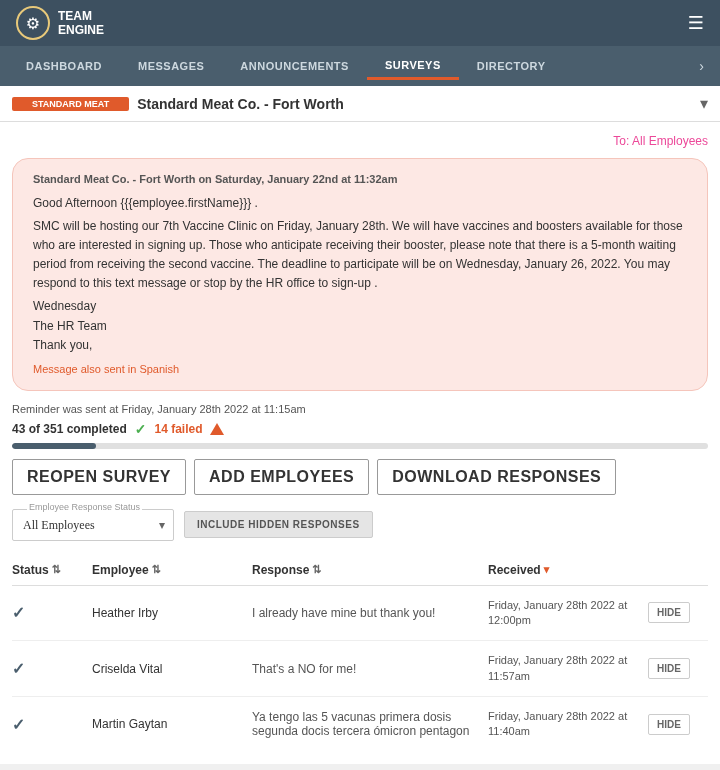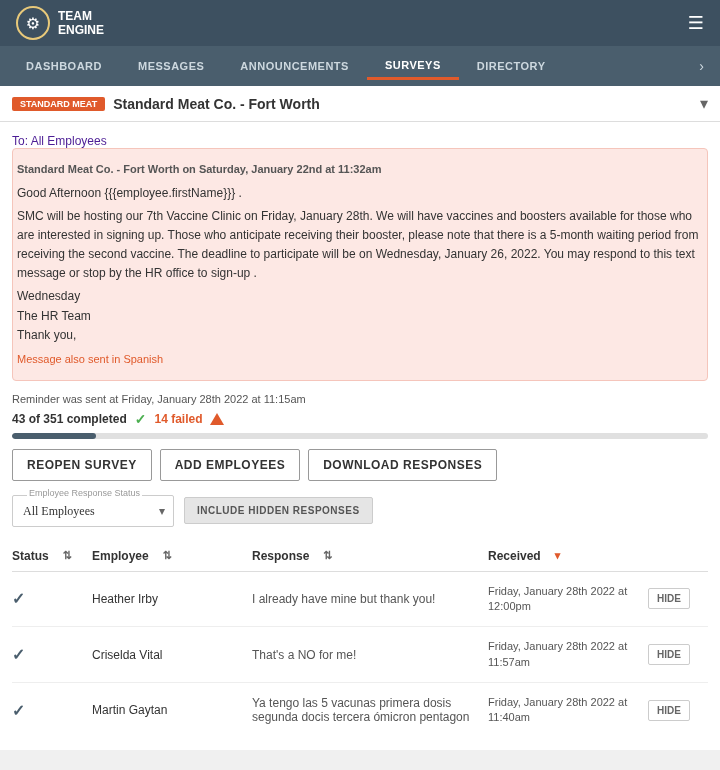--- a/index.html
+++ b/index.html
@@ -90,21 +90,21 @@
     .location-left {
       display: flex;
       align-items: center;
       gap: 8px;
     }
     .location-badge {
       background: #e05a2b;
       color: white;
       font-size: 9px;
       font-weight: bold;
-      padding: 2px 8px;
+      padding: 2px 20px;
       border-radius: 2px;
     }
     .location-name {
       font-size: 14px;
       font-weight: 600;
       color: #333;
     }
     .location-chevron {
       color: #666;
       font-size: 16px;
@@ -112,29 +112,31 @@
 
     
     .main {
       background: white;
       margin: 0;
       padding: 12px;
     }
 
     .to-line {
       font-size: 12px;
-      color: #4c1d95;
+      color: #ec4899;
+      margin-bottom: 10px;
+      text-align: right;
     }
 
     
     .message-card {
       background: #fde8e4;
       border: 1px solid #f5c5bb;
-      border-radius: 4px;
-      padding: 12px 4px;
+      border-radius: 16px;
+      padding: 12px 20px;
       margin-bottom: 12px;
       font-size: 12px;
       color: #333;
       line-height: 1.5;
     }
     .message-header {
       color: #555;
       font-weight: 600;
       margin-bottom: 6px;
       font-size: 11px;
@@ -198,21 +200,21 @@
     
     .action-buttons {
       display: flex;
       gap: 8px;
       margin-bottom: 14px;
     }
     .action-btn {
       border: 1px solid #999;
       background: white;
       color: #333;
-      font-size: 12px;
+      font-size: 16px;
       font-weight: 700;
       letter-spacing: 0.5px;
       padding: 8px 14px;
       cursor: pointer;
       border-radius: 2px;
       text-transform: uppercase;
     }
 
     
     .filter-row {
@@ -281,21 +283,21 @@
       grid-template-columns: 80px 160px 1fr 160px 60px;
       border-bottom: 1px solid #ddd;
       padding: 8px 0;
       font-size: 12px;
       font-weight: 700;
       color: #333;
     }
     .table-header-cell {
       display: flex;
       align-items: center;
-      gap: 14px;
+      gap: 3px;
       cursor: pointer;
     }
     .sort-icon { color: #666; font-size: 11px; }
     .sort-icon-active { color: #e05a2b; }
 
     .table-row {
       display: grid;
       grid-template-columns: 80px 160px 1fr 160px 60px;
       border-bottom: 1px solid #eee;
       padding: 12px 0;

